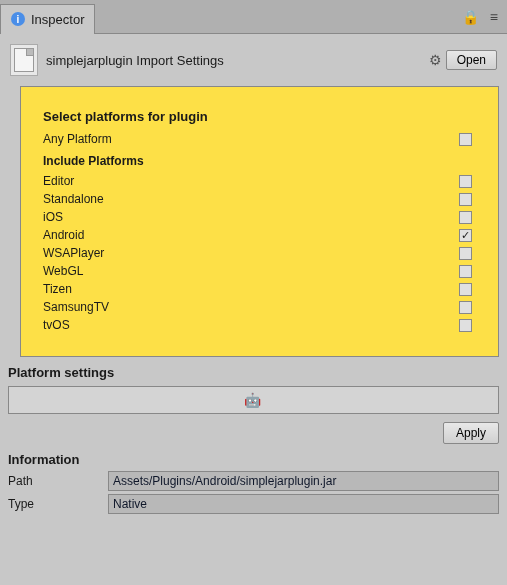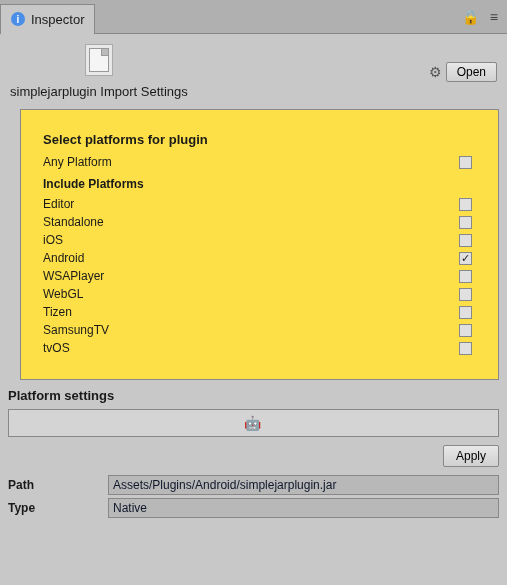--- a/index.html
+++ b/index.html
@@ -75,21 +75,20 @@
       display: flex;
       align-items: center;
       justify-content: space-between;
       margin-bottom: 6px;
       padding: 4px 2px;
     }
     .file-info {
       display: flex;
       align-items: center;
       gap: 8px;
-      flex-direction: column;
     }
     .file-icon {
       width: 28px;
       height: 32px;
       background: #e8e8e8;
       border: 1px solid #aaa;
       display: flex;
       align-items: center;
       justify-content: center;
     }
@@ -234,21 +233,20 @@
     .info-row {
       display: flex;
       align-items: center;
       margin-bottom: 3px;
     }
     .info-key {
       width: 100px;
       font-size: 12px;
       color: #1a1a1a;
       flex-shrink: 0;
-      font-weight: bold;
     }
     .info-value-box {
       flex: 1;
       background: #b8b8b8;
       border: 1px solid #888;
       padding: 2px 4px;
       font-size: 12px;
       color: #0f172a;
     }
   </style>
@@ -340,20 +338,21 @@
     <div class="platform-settings-bar">
       <span class="android-icon">🤖</span>
     </div>
   </div>
 
   <div class="action-buttons">
     <button class="action-btn">Apply</button>
   </div>
 
   <div class="info-section">
+    <div class="info-title">Information</div>
     <div id="info-rows">
         <div class="info-row">
           <span class="info-key">Path</span>
           <span class="info-value-box">Assets/Plugins/Android/simplejarplugin.jar</span>
         </div>
         <div class="info-row">
           <span class="info-key">Type</span>
           <span class="info-value-box">Native</span>
         </div>
       </div>

